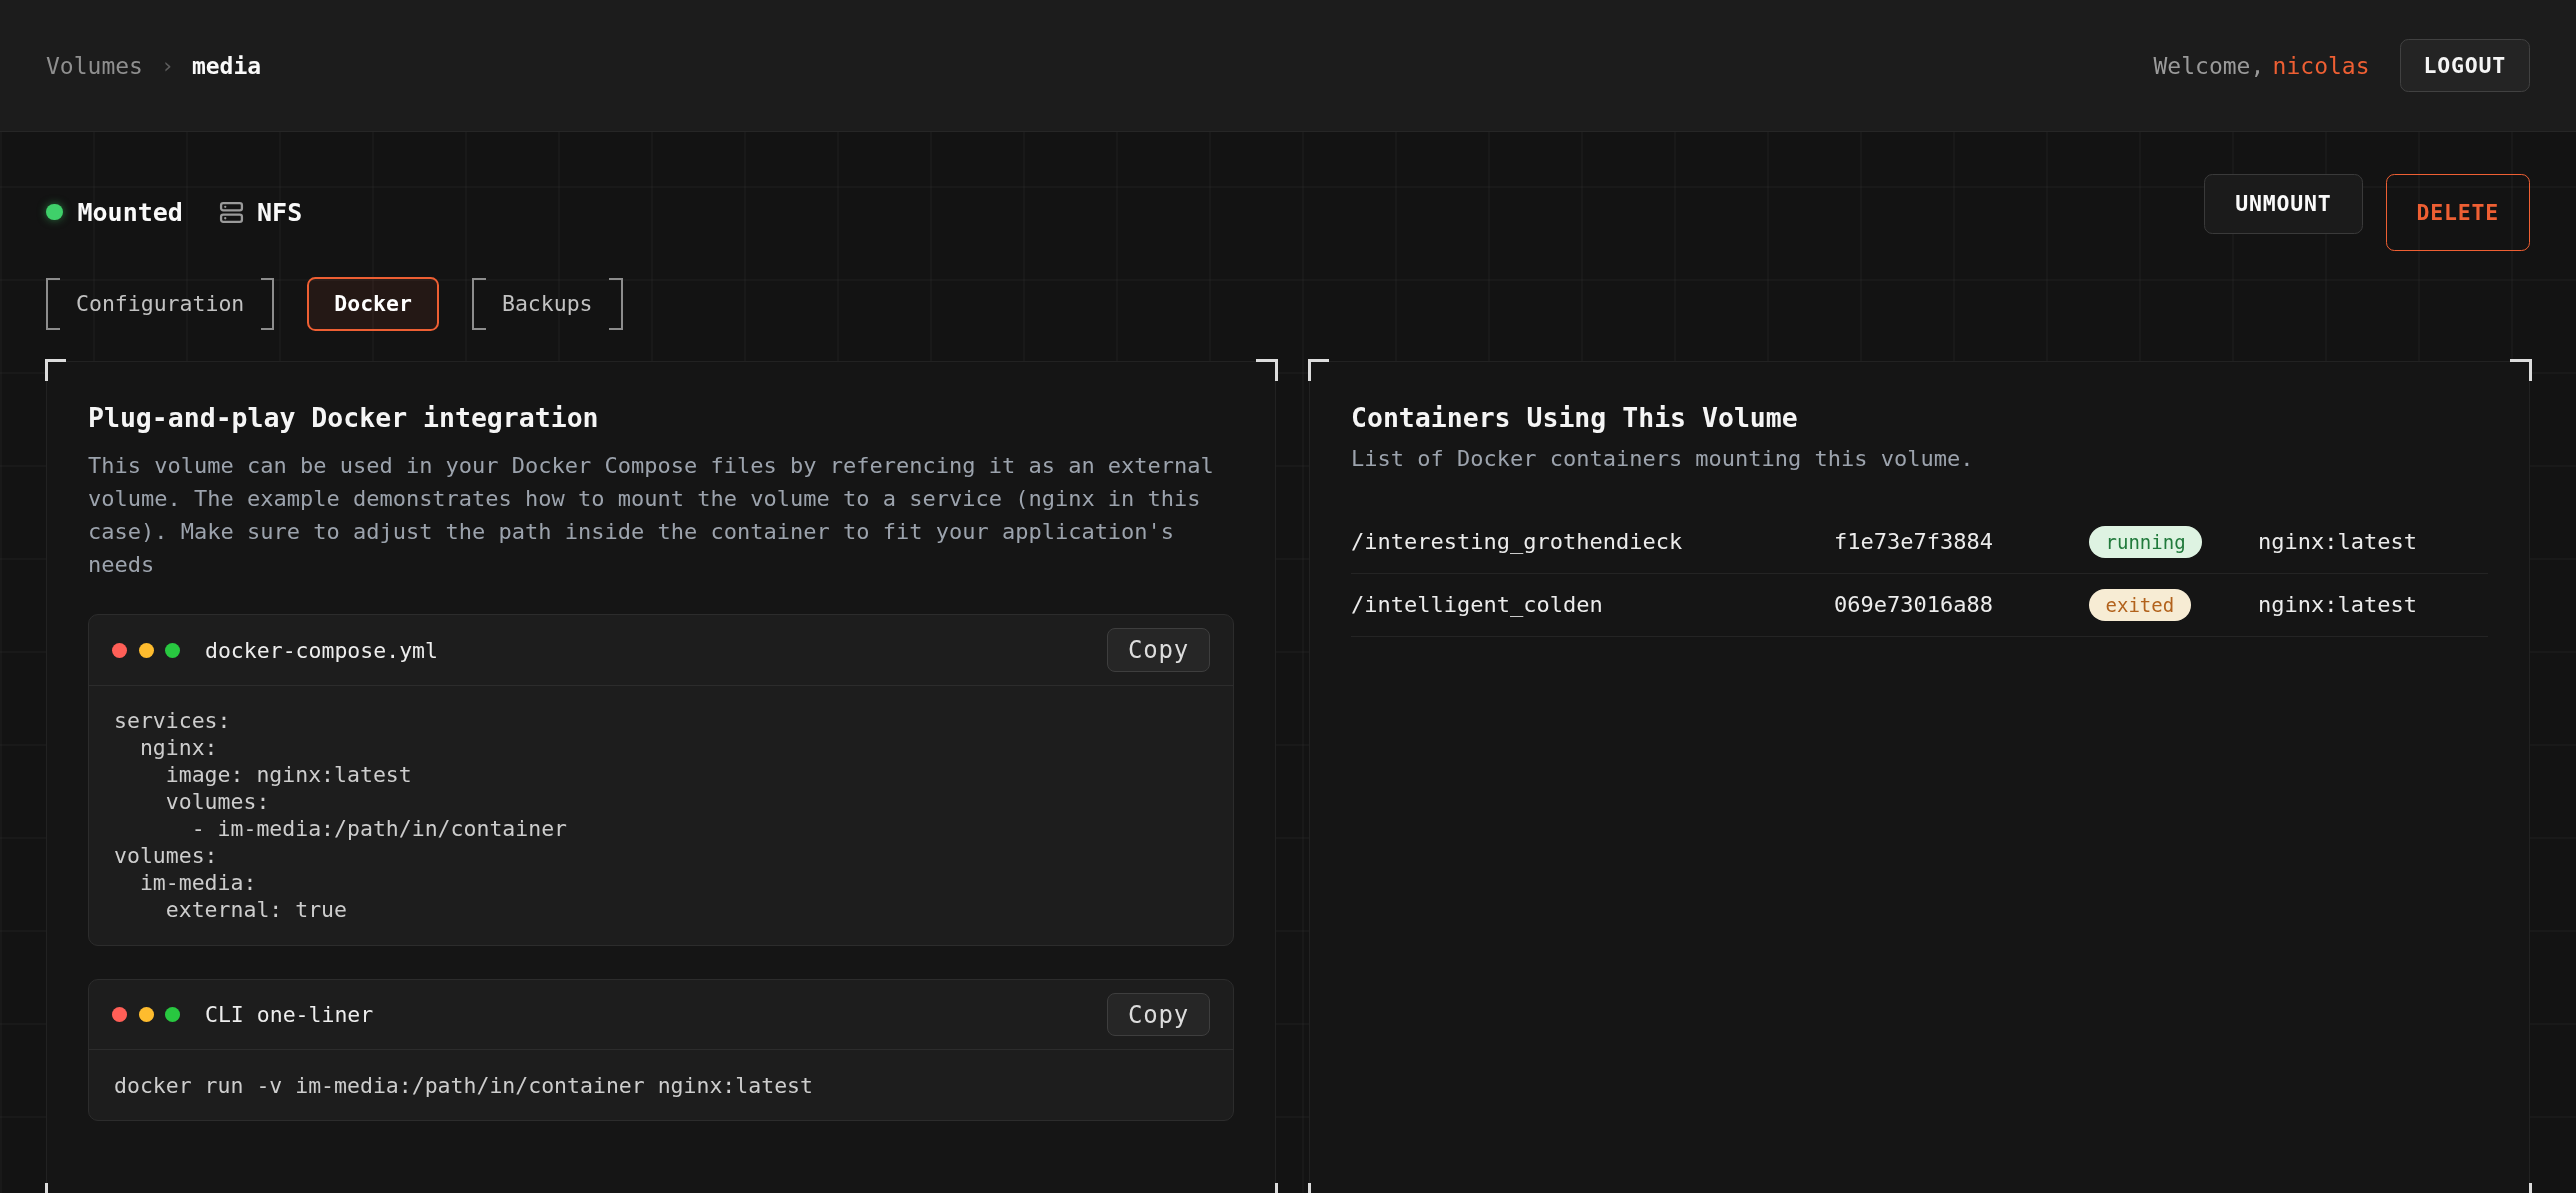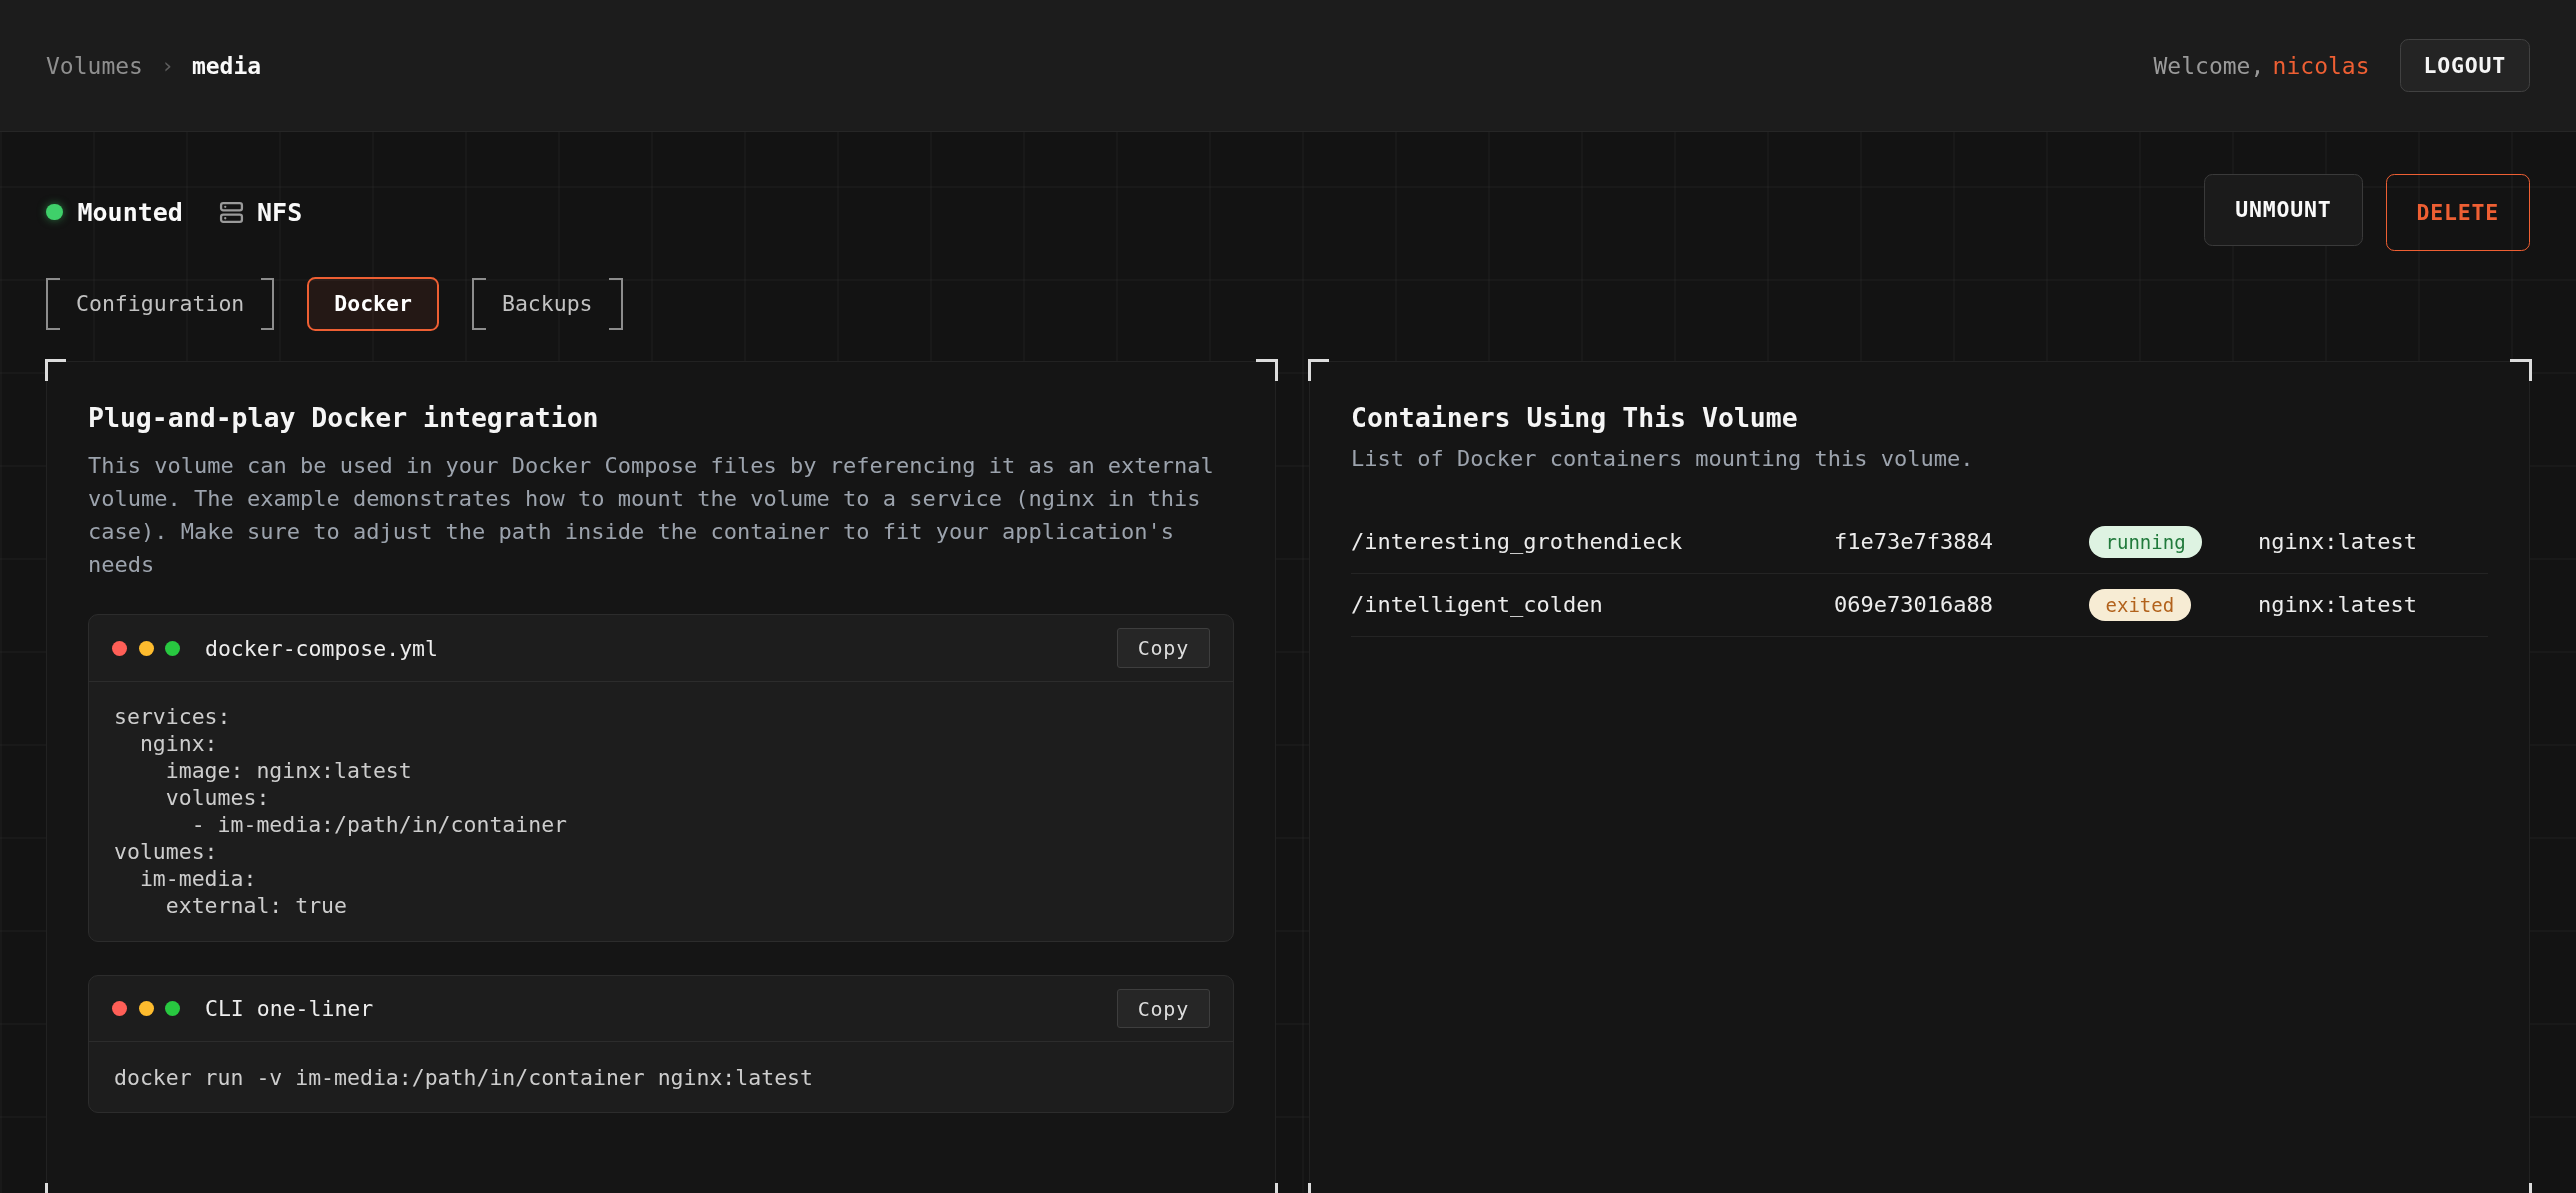--- a/index.html
+++ b/index.html
@@ -59,21 +59,21 @@
   .dot-green{
     width:16.5px; height:16.5px; border-radius:50%;
     background:var(--green-dot); box-shadow:0 0 8.3px rgba(63,208,106,0.5);
   }
   .status-label{ color:#fafafa; font-weight:700; font-size:25px; }
   .nfs{ display:flex; align-items:center; gap:13.2px; }
   .nfs svg{ stroke:#9a9a9a; }
   .status-actions{ margin-left:auto; display:flex; gap:23px; }
   .btn-unmount{
     background:#1b1b1b; border:1.7px solid #3a3a3a; color:#fafafa;
-    padding:0 30px; height:72px;
+    padding:0 30px; height:60px;
   }
   .btn-delete{
     background:transparent; border:1.7px solid var(--accent); color:var(--accent);
     padding:8px 30px; height:77px;
   }
 
   
   .tabs{ margin-top:35px; display:flex; align-items:center; gap:33px; }
   .tab-plain{
     position:relative; padding:13.2px 30px; color:#c2c2c2; font-size:21.5px;
@@ -118,21 +118,21 @@
     display:flex; align-items:center; gap:11.6px;
     padding:13.2px 23px; border-bottom:1.7px solid #2c2c2c;
   }
   .wdot{ width:15px; height:15px; border-radius:50%; }
   .wdot.r{ background:var(--dot-red); }
   .wdot.y{ background:var(--dot-yellow); }
   .wdot.g{ background:var(--dot-green); }
   .code-filename{ margin-left:13.2px; font-size:21.5px; color:#ededed; }
   .btn-copy{
     margin-left:auto; background:#262626; border:1.7px solid #3e3e3e;
-    border-radius:3px; padding:6.6px 20px; font-size:20px; color:#dddddd;
+    border-radius:8px; padding:6.6px 20px; font-size:24px; color:#dddddd;
     font-weight:400;
   }
   .code-body{
     padding:21.5px 25px; font-size:21.5px; line-height:27px; color:#cdcdcd;
     white-space:pre;
   }
 
   
   .panel-sub{ margin-top:13.2px; font-size:22px; color:#9ca3ad; }
   .table{ margin-top:40px; }

